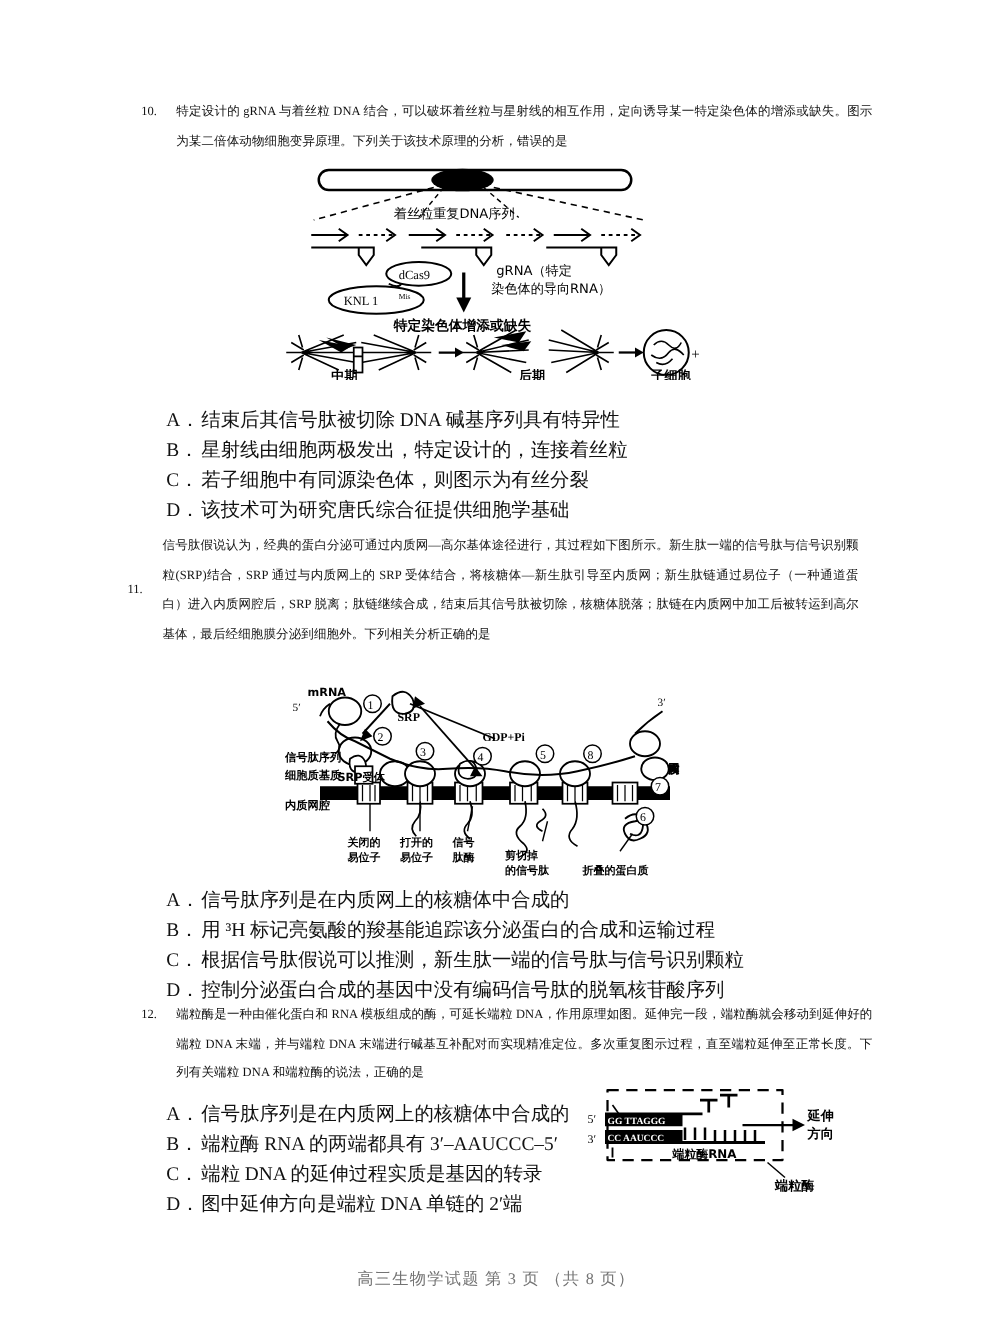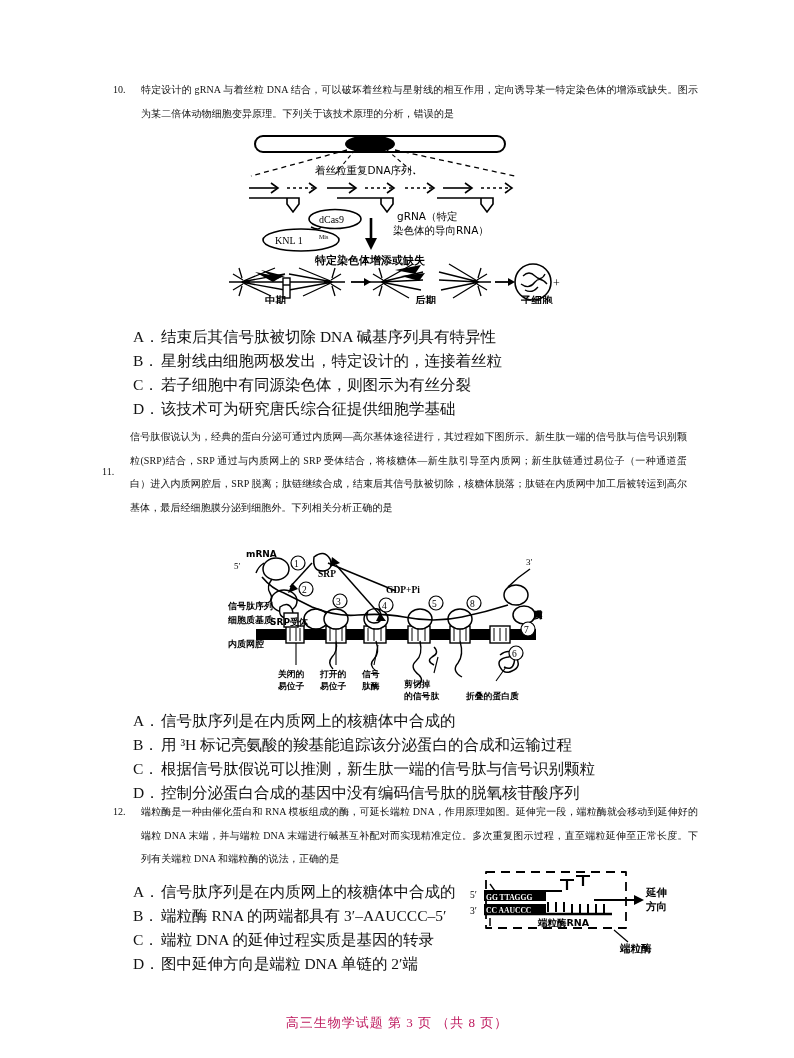--- a/index.html
+++ b/index.html
@@ -58,21 +58,21 @@
 
   
   .footer {
     position: absolute;
     left: 0;
     right: 0;
     bottom: 26px;
     text-align: center;
     font-size: 13px;
     letter-spacing: 1px;
-    color: #be185d;
+    color: #737373;
   }
 
   .cjk { font-family: "DejaVu Sans", "Liberation Sans", sans-serif; }
 </style>
 </head>
 <body>
 
 <div class="page">
 
   <div class="qblock" style="left:113px; top:78px; width:585px;">

